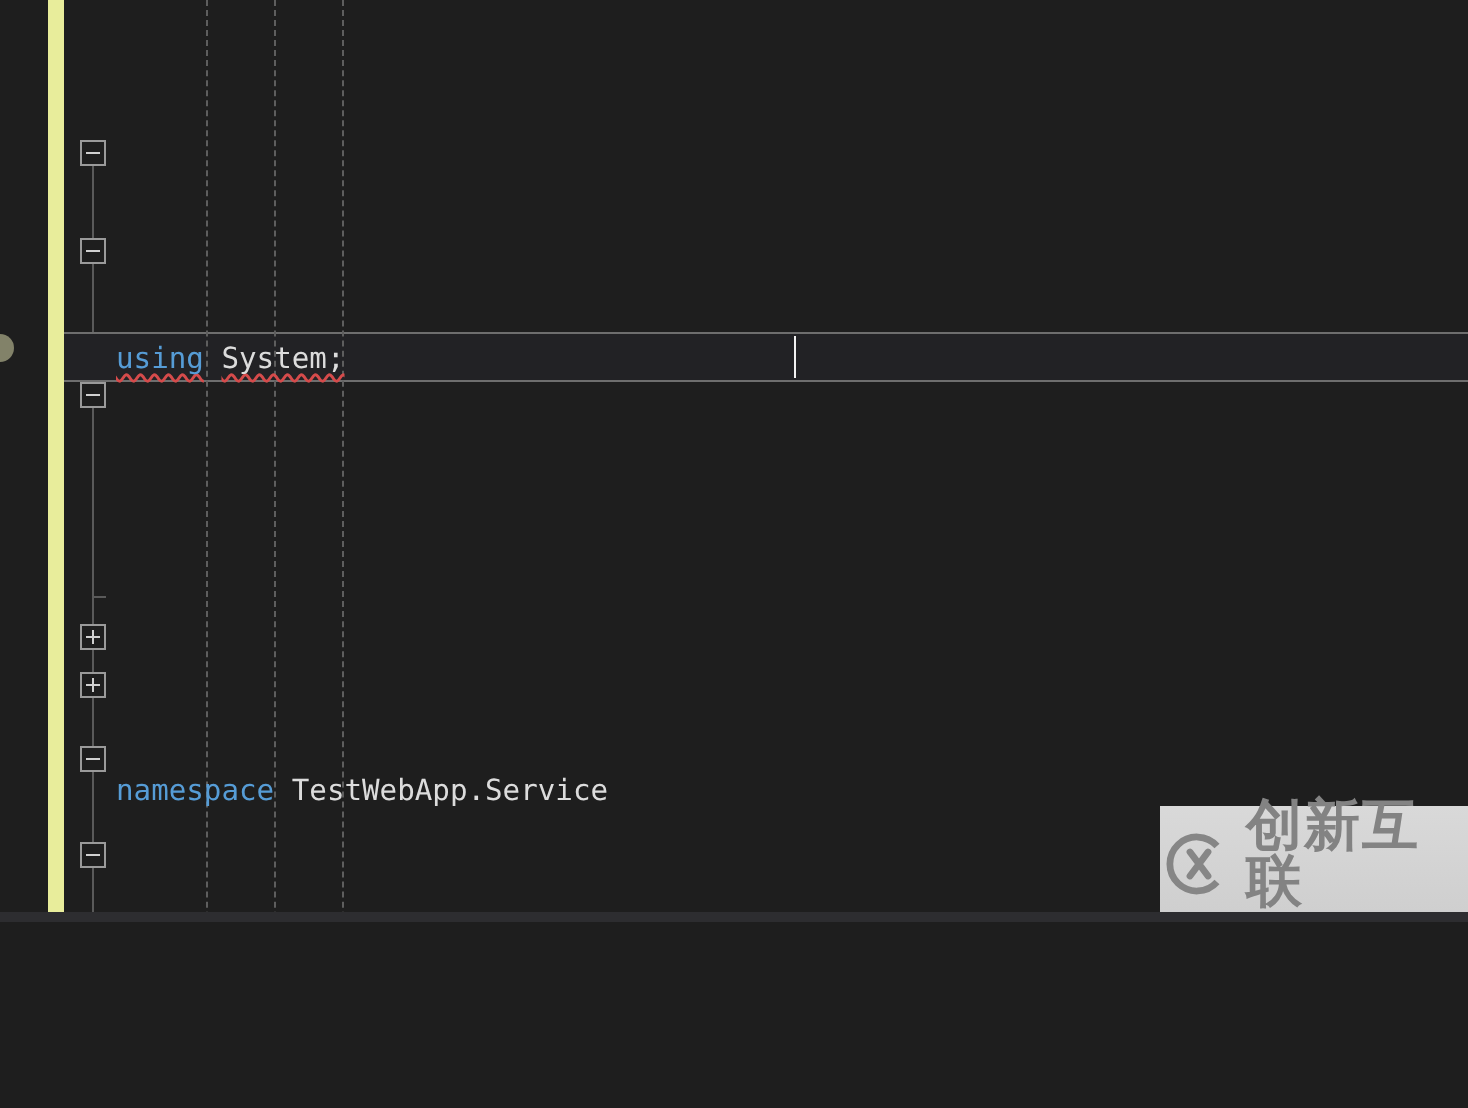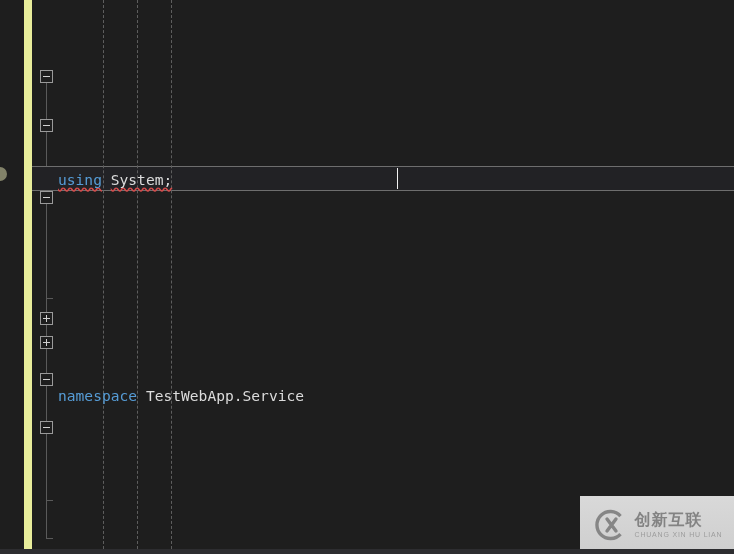--- a/index.html
+++ b/index.html
@@ -3,21 +3,21 @@
 <meta charset="utf-8">
 <style>
   html, body {
     margin: 0;
     padding: 0;
     background: #1e1e1e;
   }
   #screen {
     position: relative;
     width: 734px;
-    height: 554px;
+    height: 461px;
     background: #1e1e1e;
     overflow: hidden;
     font-family: "DejaVu Sans Mono", "Liberation Mono", monospace;
   }
 
   
   .gutter-track {
     position: absolute;
     top: 0;
     height: 554px;
@@ -170,21 +170,21 @@
     display: flex;
     align-items: center;
     justify-content: center;
     gap: 7px;
     opacity: .92;
   }
   #wm-mark { width: 36px; height: 36px; flex: none; }
   #wm-text { line-height: 1; text-align: left; }
   #wm-cn {
     font-family: "DejaVu Sans", "Liberation Sans", sans-serif;
-    font-size: 16px;
+    font-size: 28px;
     font-weight: bold;
     color: #8c8c8c;
     letter-spacing: 1px;
   }
   #wm-py {
     font-family: "Liberation Sans", sans-serif;
     font-size: 7px;
     color: #a8a8a8;
     letter-spacing: .8px;
     margin-top: 3px;

